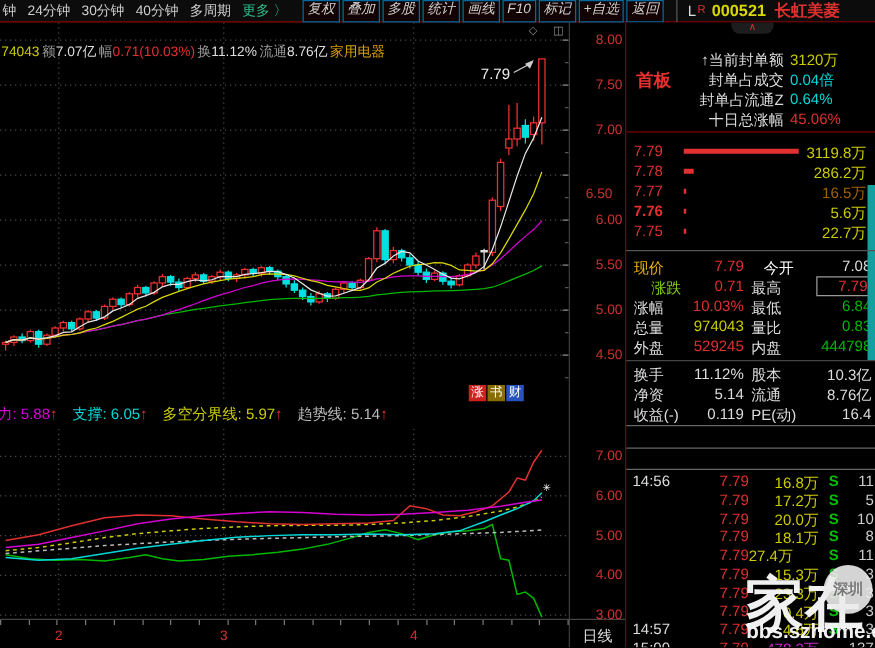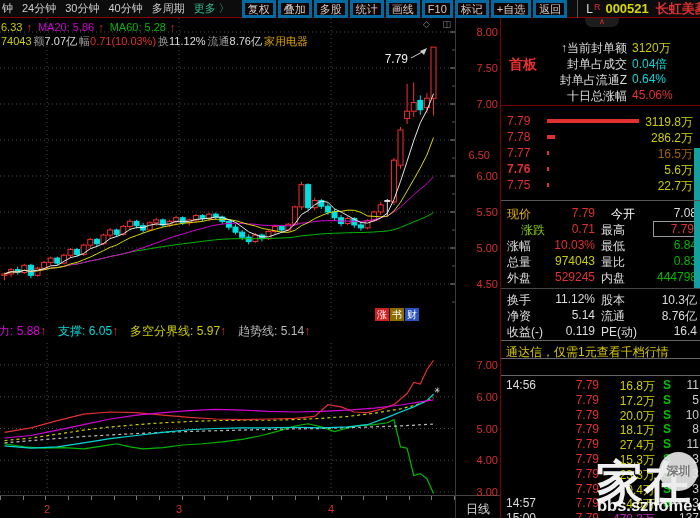--- a/index.html
+++ b/index.html
@@ -4,22 +4,22 @@
 <style>
   html,body{margin:0;padding:0;background:#000;}
   *{box-sizing:border-box;}
   .screen{position:relative;width:700px;height:518px;background:#000;overflow:hidden;
     font-family:"Liberation Sans","DejaVu Sans",sans-serif;color:#ddd;-webkit-font-smoothing:none;}
   .abs{position:absolute;}
   .topbar{position:absolute;left:0;top:0;width:700px;height:18px;background:#0c0c0c;
     border-bottom:1px solid #8a0000;display:flex;align-items:center;font-size:11px;white-space:nowrap;}
   .menu-item{color:#cfcfcf;margin-right:9px;cursor:default;}
   .more{color:#2fbf8f;margin-right:10px;}
-  .tbtn{color:#cfcfcf;border:3px solid #0369a1;background:#120202;padding:0 3px;height:18px;
-    line-height:12px;margin-right:2px;font-size:11px;}
+  .tbtn{color:#cfcfcf;border:1px solid #0369a1;background:#120202;padding:0 3px;height:18px;
+    line-height:12px;margin-right:2px;font-size:11px;font-style:italic;}
   .stockid{display:flex;align-items:baseline;margin-left:8px;border-left:1px solid #555;padding-left:8px;}
   .flag-l{color:#ddd;font-size:12px;margin-right:1px;}
   .flag-r{color:#e03030;font-size:9px;vertical-align:super;margin-right:5px;position:relative;top:-3px;}
   .scode{color:#d8d800;font-size:13px;font-weight:bold;margin-right:7px;}
   .sname{color:#e03030;font-size:13px;font-weight:bold;}
   .ylab{position:absolute;width:42px;text-align:right;color:#d23030;font-size:11px;line-height:11px;}
   .xlab{position:absolute;color:#d23030;font-size:11px;top:503px;}
   .infoline{position:absolute;left:1px;white-space:nowrap;font-size:11px;}
   .infoline span{margin-right:4px;}
   .arrow-up{color:#e03030;}
@@ -237,21 +237,20 @@
       <rect x="431" y="29.119999999999997" width="5" height="51.12" fill="#000" stroke="#f23030" stroke-width="1"></rect>
       <polyline points="4.5,255.92000000000002 11.1,253.76 17.7,253.99999999999997 24.299999999999997,252.32000000000005 30.9,253.32799999999997 37.5,252.80000000000004 44.099999999999994,251.6 50.699999999999996,250.16000000000003 57.3,249.6 63.9,248.36000000000007 70.5,246.82181818181823 77.1,245.96000000000006 83.69999999999999,244.5107692307693 90.3,242.85714285714295 96.89999999999999,241.71200000000005 103.5,240.17000000000007 110.1,238.51294117647063 116.69999999999999,237.28000000000011 123.3,235.76000000000008 129.89999999999998,234.14000000000007 136.5,232.88000000000005 143.1,231.93090909090913 149.7,230.7513043478262 156.29999999999998,229.5500000000001 162.89999999999998,228.64640000000009 169.5,227.67384615384623 176.1,226.6400000000001 182.7,225.86000000000013 189.29999999999998,225.03448275862084 195.89999999999998,224.12000000000018 202.5,223.35741935483887 209.1,222.50750000000016 215.7,221.79636363636382 222.29999999999998,221.254117647059 228.89999999999998,220.90742857142868 235.5,220.72000000000014 242.1,220.67891891891904 248.7,220.75368421052642 255.29999999999998,220.6584615384616 261.9,220.6580000000001 268.5,220.48195121951235 275.09999999999997,220.19428571428583 281.7,220.00372093023265 288.3,219.6909090909092 294.9,219.00800000000007 301.5,217.86956521739143 308.09999999999997,217.26978723404267 314.7,216.54500000000007 321.29999999999995,215.96734693877562 327.9,215.52800000000008 334.5,215.2188235294118 341.09999999999997,215.03230769230777 347.7,214.75773584905664 354.29999999999995,214.61333333333337 360.9,214.52654545454556 367.5,214.3142857142858 374.09999999999997,213.9578947368422 380.7,213.48965517241388 387.29999999999995,212.96406779661015 393.9,211.784 400.5,209.38400000000001 407.09999999999997,206.74400000000003 413.7,203.91200000000003 420.29999999999995,201.32000000000005 426.9,198.36799999999997 433.5,194.68399999999994" fill="none" stroke="#00b800" stroke-width="1"></polyline>
       <polyline points="4.5,255.92000000000002 11.1,253.76 17.7,253.99999999999997 24.299999999999997,252.32000000000005 30.9,253.32799999999997 37.5,252.80000000000004 44.099999999999994,251.6 50.699999999999996,250.16000000000003 57.3,249.6 63.9,248.36000000000007 70.5,246.82181818181823 77.1,245.96000000000006 83.69999999999999,244.5107692307693 90.3,242.85714285714295 96.89999999999999,241.71200000000005 103.5,240.17000000000007 110.1,238.51294117647063 116.69999999999999,237.28000000000011 123.3,235.76000000000008 129.89999999999998,234.14000000000007 136.5,231.728 143.1,229.74799999999993 149.7,227.26400000000012 156.29999999999998,224.99600000000004 162.89999999999998,222.476 169.5,220.13599999999997 176.1,217.904 182.7,216.14000000000007 189.29999999999998,213.98000000000005 195.89999999999998,212.00000000000006 202.5,210.45200000000003 209.1,208.43599999999998 215.7,207.032 222.29999999999998,206.132 228.89999999999998,205.304 235.5,205.15999999999997 242.1,205.52 248.7,205.88 255.29999999999998,206.31199999999995 261.9,207.176 268.5,207.46399999999994 275.09999999999997,207.284 281.7,207.64399999999998 288.3,207.85999999999993 294.9,206.95999999999998 301.5,205.12400000000002 308.09999999999997,204.62000000000006 314.7,203.50400000000005 321.29999999999995,202.82000000000005 327.9,202.64000000000007 334.5,202.60400000000004 341.09999999999997,203.07200000000003 347.7,203.14400000000006 354.29999999999995,203.324 360.9,203.35999999999999 367.5,202.784 374.09999999999997,201.524 380.7,199.68800000000005 387.29999999999995,197.95999999999998 393.9,194.03600000000006 400.5,188.96000000000004 407.09999999999997,183.20000000000005 413.7,176.82800000000006 420.29999999999995,171.10400000000004 426.9,165.66800000000003 433.5,158.792" fill="none" stroke="#d400d4" stroke-width="1"></polyline>
       <polyline points="4.5,255.92000000000002 11.1,253.76 17.7,253.99999999999997 24.299999999999997,252.32000000000005 30.9,253.32799999999997 37.5,252.80000000000004 44.099999999999994,251.6 50.699999999999996,250.16000000000003 57.3,249.6 63.9,248.36000000000007 70.5,245.91200000000006 77.1,244.4 83.69999999999999,241.66400000000004 90.3,239.07200000000003 96.89999999999999,235.904 103.5,232.59199999999998 110.1,229.35199999999998 116.69999999999999,226.976 123.3,223.30400000000006 129.89999999999998,219.92000000000007 136.5,217.54399999999998 143.1,215.096 149.7,212.86399999999998 156.29999999999998,210.91999999999996 162.89999999999998,209.04799999999997 169.5,207.67999999999995 176.1,206.45600000000002 182.7,205.304 189.29999999999998,204.65599999999998 195.89999999999998,204.07999999999998 202.5,203.35999999999999 209.1,201.77599999999998 215.7,201.2 222.29999999999998,201.34399999999997 228.89999999999998,201.56000000000003 235.5,202.64000000000001 242.1,204.584 248.7,206.45600000000002 255.29999999999998,207.96800000000007 261.9,210.27200000000005 268.5,211.56799999999998 275.09999999999997,212.792 281.7,214.08800000000005 288.3,214.37600000000003 294.9,212.36000000000007 301.5,207.608 308.09999999999997,204.65599999999998 314.7,200.55199999999996 321.29999999999995,197.67199999999994 327.9,195.008 334.5,193.64000000000001 341.09999999999997,193.35199999999998 347.7,192.2 354.29999999999995,192.272 360.9,194.36000000000007 367.5,197.95999999999998 374.09999999999997,198.39199999999994 380.7,198.82399999999996 387.29999999999995,198.24800000000002 393.9,193.06399999999994 400.5,184.27999999999994 407.09999999999997,173.04799999999997 413.7,161.45600000000002 420.29999999999995,149.93599999999998 426.9,136.97600000000008 433.5,119.62400000000004" fill="none" stroke="#d8d800" stroke-width="1"></polyline>
       <polyline points="4.5,255.92000000000002 11.1,253.76 17.7,253.99999999999997 24.299999999999997,252.32000000000005 30.9,253.32799999999997 37.5,252.17600000000004 44.099999999999994,250.73600000000002 50.699999999999996,247.85600000000002 57.3,247.424 63.9,243.392 70.5,239.64799999999997 77.1,238.06400000000002 83.69999999999999,235.47199999999998 90.3,230.71999999999997 96.89999999999999,228.416 103.5,225.53600000000006 110.1,220.64000000000001 116.69999999999999,218.48 123.3,215.88800000000003 129.89999999999998,211.42399999999992 136.5,209.55199999999996 143.1,209.55200000000002 149.7,207.24800000000002 156.29999999999998,205.95199999999997 162.89999999999998,206.67200000000003 169.5,205.808 176.1,203.35999999999999 182.7,203.35999999999999 189.29999999999998,203.35999999999999 195.89999999999998,201.488 202.5,200.912 209.1,200.192 215.7,199.04000000000002 222.29999999999998,199.32799999999997 228.89999999999998,201.632 235.5,204.368 242.1,208.976 248.7,213.87199999999999 255.29999999999998,216.608 261.9,218.912 268.5,218.76799999999997 275.09999999999997,216.608 281.7,214.304 288.3,212.14399999999998 294.9,205.808 301.5,196.44799999999998 308.09999999999997,192.70400000000006 314.7,186.8 321.29999999999995,183.2 327.9,184.208 334.5,190.83200000000002 341.09999999999997,193.99999999999994 347.7,197.6 354.29999999999995,201.34400000000002 360.9,204.51199999999994 367.5,205.088 374.09999999999997,202.784 380.7,200.04800000000003 387.29999999999995,195.152 393.9,181.6160000000001 400.5,163.47200000000004 407.09999999999997,143.31199999999995 413.7,122.86400000000003 420.29999999999995,104.72000000000006 426.9,92.33600000000007 433.5,75.77599999999998" fill="none" stroke="#e8e8e8" stroke-width="1"></polyline>
       <text x="408" y="45" text-anchor="end" fill="#eee" font-size="12px" font-family="Liberation Sans,sans-serif">7.79</text>
       <line x1="411" y1="40" x2="426" y2="32" stroke="#ccc" stroke-width="1"></line>
       <polygon points="427,30 420,33 424,37" fill="#ccc"></polygon>
     </svg>
 
-  <div class="infoline" id="info1" style="top:21px;"><span style="color: rgb(204, 204, 0);">6.33</span><span class="arrow-up" style="margin-right: 6px;">↑</span><span style="color: rgb(212, 0, 212);">MA20: 5.86</span><span class="arrow-up" style="margin-right: 6px;">↑</span><span style="color: rgb(0, 184, 0);">MA60: 5.28</span><span class="arrow-up" style="margin-right: 6px;">↑</span></div>
   <div class="infoline" id="info2" style="top:34px;"><span style="color: rgb(204, 204, 0); margin-right: 2px;">74043</span><span style="color: rgb(154, 154, 154); margin-right: 0px;">额</span><span style="color: rgb(221, 221, 221); margin-right: 2px;">7.07亿</span><span style="color: rgb(154, 154, 154); margin-right: 0px;">幅</span><span style="color: rgb(224, 48, 48); margin-right: 2px;">0.71(10.03%)</span><span style="color: rgb(154, 154, 154); margin-right: 0px;">换</span><span style="color: rgb(221, 221, 221); margin-right: 2px;">11.12%</span><span style="color: rgb(154, 154, 154); margin-right: 0px;">流通</span><span style="color: rgb(221, 221, 221); margin-right: 2px;">8.76亿</span><span style="color: rgb(216, 160, 0); margin-right: 0px;">家用电器</span></div>
 
   <div class="abs" id="badges" style="left:375px;top:304px;"><span class="badge" style="background: rgb(207, 31, 31);">涨</span><span class="badge" style="background: rgb(138, 109, 0);">书</span><span class="badge" style="background: rgb(42, 82, 190);">财</span></div>
 
   <div class="legendrow" id="indLegend"><b style="margin-left: -14px;"><span style="color: rgb(212, 0, 212);">压力: 5.88</span><span style="color: rgb(224, 48, 48);">↑</span></b><b><span style="color: rgb(0, 216, 216);">支撑: 6.05</span><span style="color: rgb(224, 48, 48);">↑</span></b><b><span style="color: rgb(204, 204, 0);">多空分界线: 5.97</span><span style="color: rgb(224, 48, 48);">↑</span></b><b><span style="color: rgb(187, 187, 187);">趋势线: 5.14</span><span style="color: rgb(224, 48, 48);">↑</span></b></div>
 
   <svg id="indSvg" class="abs" style="left:0;top:343px;" width="455" height="152">
       <line x1="0" y1="22" x2="455" y2="22" stroke="#4a4a4a" stroke-width="1" stroke-dasharray="1 3"></line>
       <line x1="0" y1="53.75" x2="455" y2="53.75" stroke="#4a4a4a" stroke-width="1" stroke-dasharray="1 3"></line>
       <line x1="0" y1="85.5" x2="455" y2="85.5" stroke="#4a4a4a" stroke-width="1" stroke-dasharray="1 3"></line>
@@ -373,21 +372,20 @@
         <div style="position: absolute; left: 136px; top: 274px; width: 60px; text-align: right; color: rgb(221, 221, 221);">10.3亿</div>
         <div style="position: absolute; left: 6px; top: 290px; color: rgb(221, 221, 221);">净资</div>
         <div style="position: absolute; left: 40px; top: 290px; width: 54px; text-align: right; color: rgb(221, 221, 221);">5.14</div>
         <div style="position: absolute; left: 100px; top: 290px; color: rgb(221, 221, 221);">流通</div>
         <div style="position: absolute; left: 136px; top: 290px; width: 60px; text-align: right; color: rgb(221, 221, 221);">8.76亿</div>
         <div style="position: absolute; left: 6px; top: 306px; color: rgb(221, 221, 221);">收益(-)</div>
         <div style="position: absolute; left: 40px; top: 306px; width: 54px; text-align: right; color: rgb(221, 221, 221);">0.119</div>
         <div style="position: absolute; left: 100px; top: 306px; color: rgb(221, 221, 221);">PE(动)</div>
         <div style="position: absolute; left: 136px; top: 306px; width: 60px; text-align: right; color: rgb(221, 221, 221);">16.4</div>
       </div>
-    <div class="prow" style="left:5px;top:326px;color:#d8c800;font-size:12px;">通达信，仅需1元查看千档行情</div>
     <div id="tickRows">
         <div style="position: absolute; left: 0px; top: 360px; width: 200px; height: 14px; font-size: 12px;">
           <span style="position: absolute; left: 5px; color: rgb(221, 221, 221);">14:56</span>
           <span style="position: absolute; left: 54px; width: 44px; text-align: right; color: rgb(224, 48, 48);">7.79</span>
           <span style="position: absolute; left: 98px; width: 56px; text-align: right; color: rgb(204, 204, 0);">16.8万</span>
           <span style="position: absolute; left: 162px; color: rgb(0, 192, 0); font-weight: bold;">S</span>
           <span style="position: absolute; left: 172px; width: 26px; text-align: right; color: rgb(204, 204, 204);">11</span>
         </div>
         <div style="position: absolute; left: 0px; top: 374.8px; width: 200px; height: 14px; font-size: 12px;">
           <span style="position: absolute; left: 5px; color: rgb(221, 221, 221);"></span>
@@ -406,21 +404,21 @@
         <div style="position: absolute; left: 0px; top: 404.4px; width: 200px; height: 14px; font-size: 12px;">
           <span style="position: absolute; left: 5px; color: rgb(221, 221, 221);"></span>
           <span style="position: absolute; left: 54px; width: 44px; text-align: right; color: rgb(224, 48, 48);">7.79</span>
           <span style="position: absolute; left: 98px; width: 56px; text-align: right; color: rgb(204, 204, 0);">18.1万</span>
           <span style="position: absolute; left: 162px; color: rgb(0, 192, 0); font-weight: bold;">S</span>
           <span style="position: absolute; left: 172px; width: 26px; text-align: right; color: rgb(204, 204, 204);">8</span>
         </div>
         <div style="position: absolute; left: 0px; top: 419.2px; width: 200px; height: 14px; font-size: 12px;">
           <span style="position: absolute; left: 5px; color: rgb(221, 221, 221);"></span>
           <span style="position: absolute; left: 54px; width: 44px; text-align: right; color: rgb(224, 48, 48);">7.79</span>
-          <span style="position: absolute; left: 98px; width: 56px; text-align: right; color: rgb(204, 204, 0);">27.4万</span>
+          <span style="position: absolute; left: 98px; width: 56px; text-align: left; color: rgb(204, 204, 0);">27.4万</span>
           <span style="position: absolute; left: 162px; color: rgb(0, 192, 0); font-weight: bold;">S</span>
           <span style="position: absolute; left: 172px; width: 26px; text-align: right; color: rgb(204, 204, 204);">11</span>
         </div>
         <div style="position: absolute; left: 0px; top: 434px; width: 200px; height: 14px; font-size: 12px;">
           <span style="position: absolute; left: 5px; color: rgb(221, 221, 221);"></span>
           <span style="position: absolute; left: 54px; width: 44px; text-align: right; color: rgb(224, 48, 48);">7.79</span>
           <span style="position: absolute; left: 98px; width: 56px; text-align: right; color: rgb(204, 204, 0);">15.3万</span>
           <span style="position: absolute; left: 162px; color: rgb(0, 192, 0); font-weight: bold;">S</span>
           <span style="position: absolute; left: 172px; width: 26px; text-align: right; color: rgb(204, 204, 204);">3</span>
         </div>

